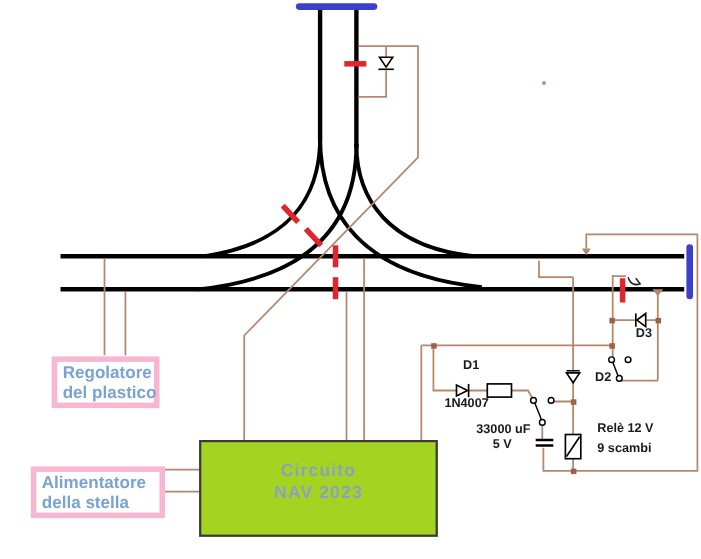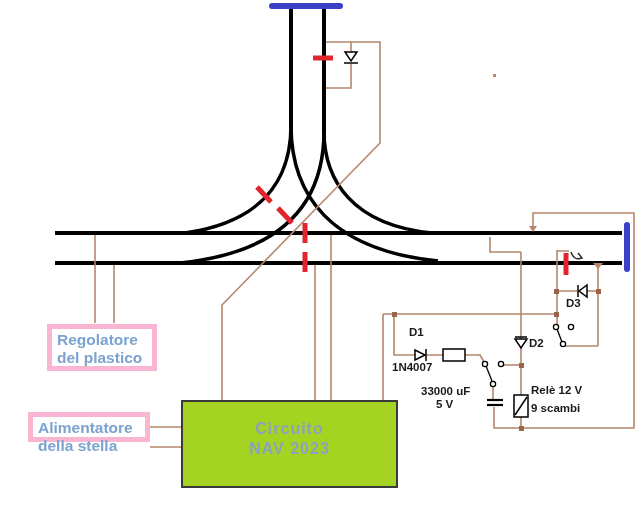--- a/index.html
+++ b/index.html
@@ -4,21 +4,21 @@
 <style>
   :root{
     --track:#000000; --wire:#b5876b; --junction:#9b6348; --insulator:#e2242c;
     --buffer:#3b41c6; --green-fill:#a4d322; --green-border:#3a3a3a;
     --pink:#f8b6d2; --blue-text:#7ba3cf; --green-box-text:#8aa2c0; --label:#1a1a1a;
   }
   html,body{margin:0;padding:0;background:#fff;}
   #stage{position:relative;width:637px;height:508px;background:#ffffff;overflow:hidden;
          font-family:"Liberation Sans", sans-serif;}
   #lineart{position:absolute;left:0;top:0;}
-  .lbl{position:absolute;font-weight:bold;font-size:11.5px;color:var(--label);white-space:nowrap;line-height:12px;}
+  .lbl{position:absolute;font-weight:bold;font-size:11.5px;color:var(--label);white-space:nowrap;line-height:12px;margin-left:12px;}
   .pinkbox{position:absolute;background:#ffffff;border:5px solid var(--pink);
            color:var(--blue-text);font-weight:bold;font-size:15.5px;line-height:18px;
            padding:2px 5px;white-space:nowrap;box-sizing:border-box;}
   .greenbox{position:absolute;left:181px;top:400px;width:217px;height:88px;box-sizing:border-box;
             background:var(--green-fill);border:2px solid var(--green-border);
             color:var(--green-box-text);font-weight:bold;font-size:16px;line-height:20px;
             text-align:center;padding-top:17px;letter-spacing:1px;}
 </style>
 </head>
 <body>
@@ -132,26 +132,26 @@
 
   <div class="lbl" style="left:409px;top:326px">D1</div>
   <div class="lbl" style="left:392px;top:361px">1N4007</div>
   <div class="lbl" style="left:421px;top:385px">33000 uF</div>
   <div class="lbl" style="left:436px;top:398px">5 V</div>
   <div class="lbl" style="left:529px;top:337px">D2</div>
   <div class="lbl" style="left:566px;top:297px">D3</div>
   <div class="lbl" style="left:531px;top:384px">Relè 12 V</div>
   <div class="lbl" style="left:531px;top:402px">9 scambi</div>
 
-  <div class="pinkbox" style="left:47px;top:324px;width:110px;height:47px">
+  <div class="pinkbox" style="left:47px;top:324px;width:98px;height:47px">
     <div>Regolatore</div>
     <div>del plastico</div>
   </div>
 
-  <div class="pinkbox" style="left:28px;top:412px;width:122px;height:30px">
+  <div class="pinkbox" style="left:28px;top:424px;width:122px;height:47px">
     <div>Alimentatore</div>
     <div>della stella</div>
   </div>
 
   <div class="greenbox">
     <div>Circuito</div>
     <div>NAV 2023</div>
   </div>
 
 </div>

